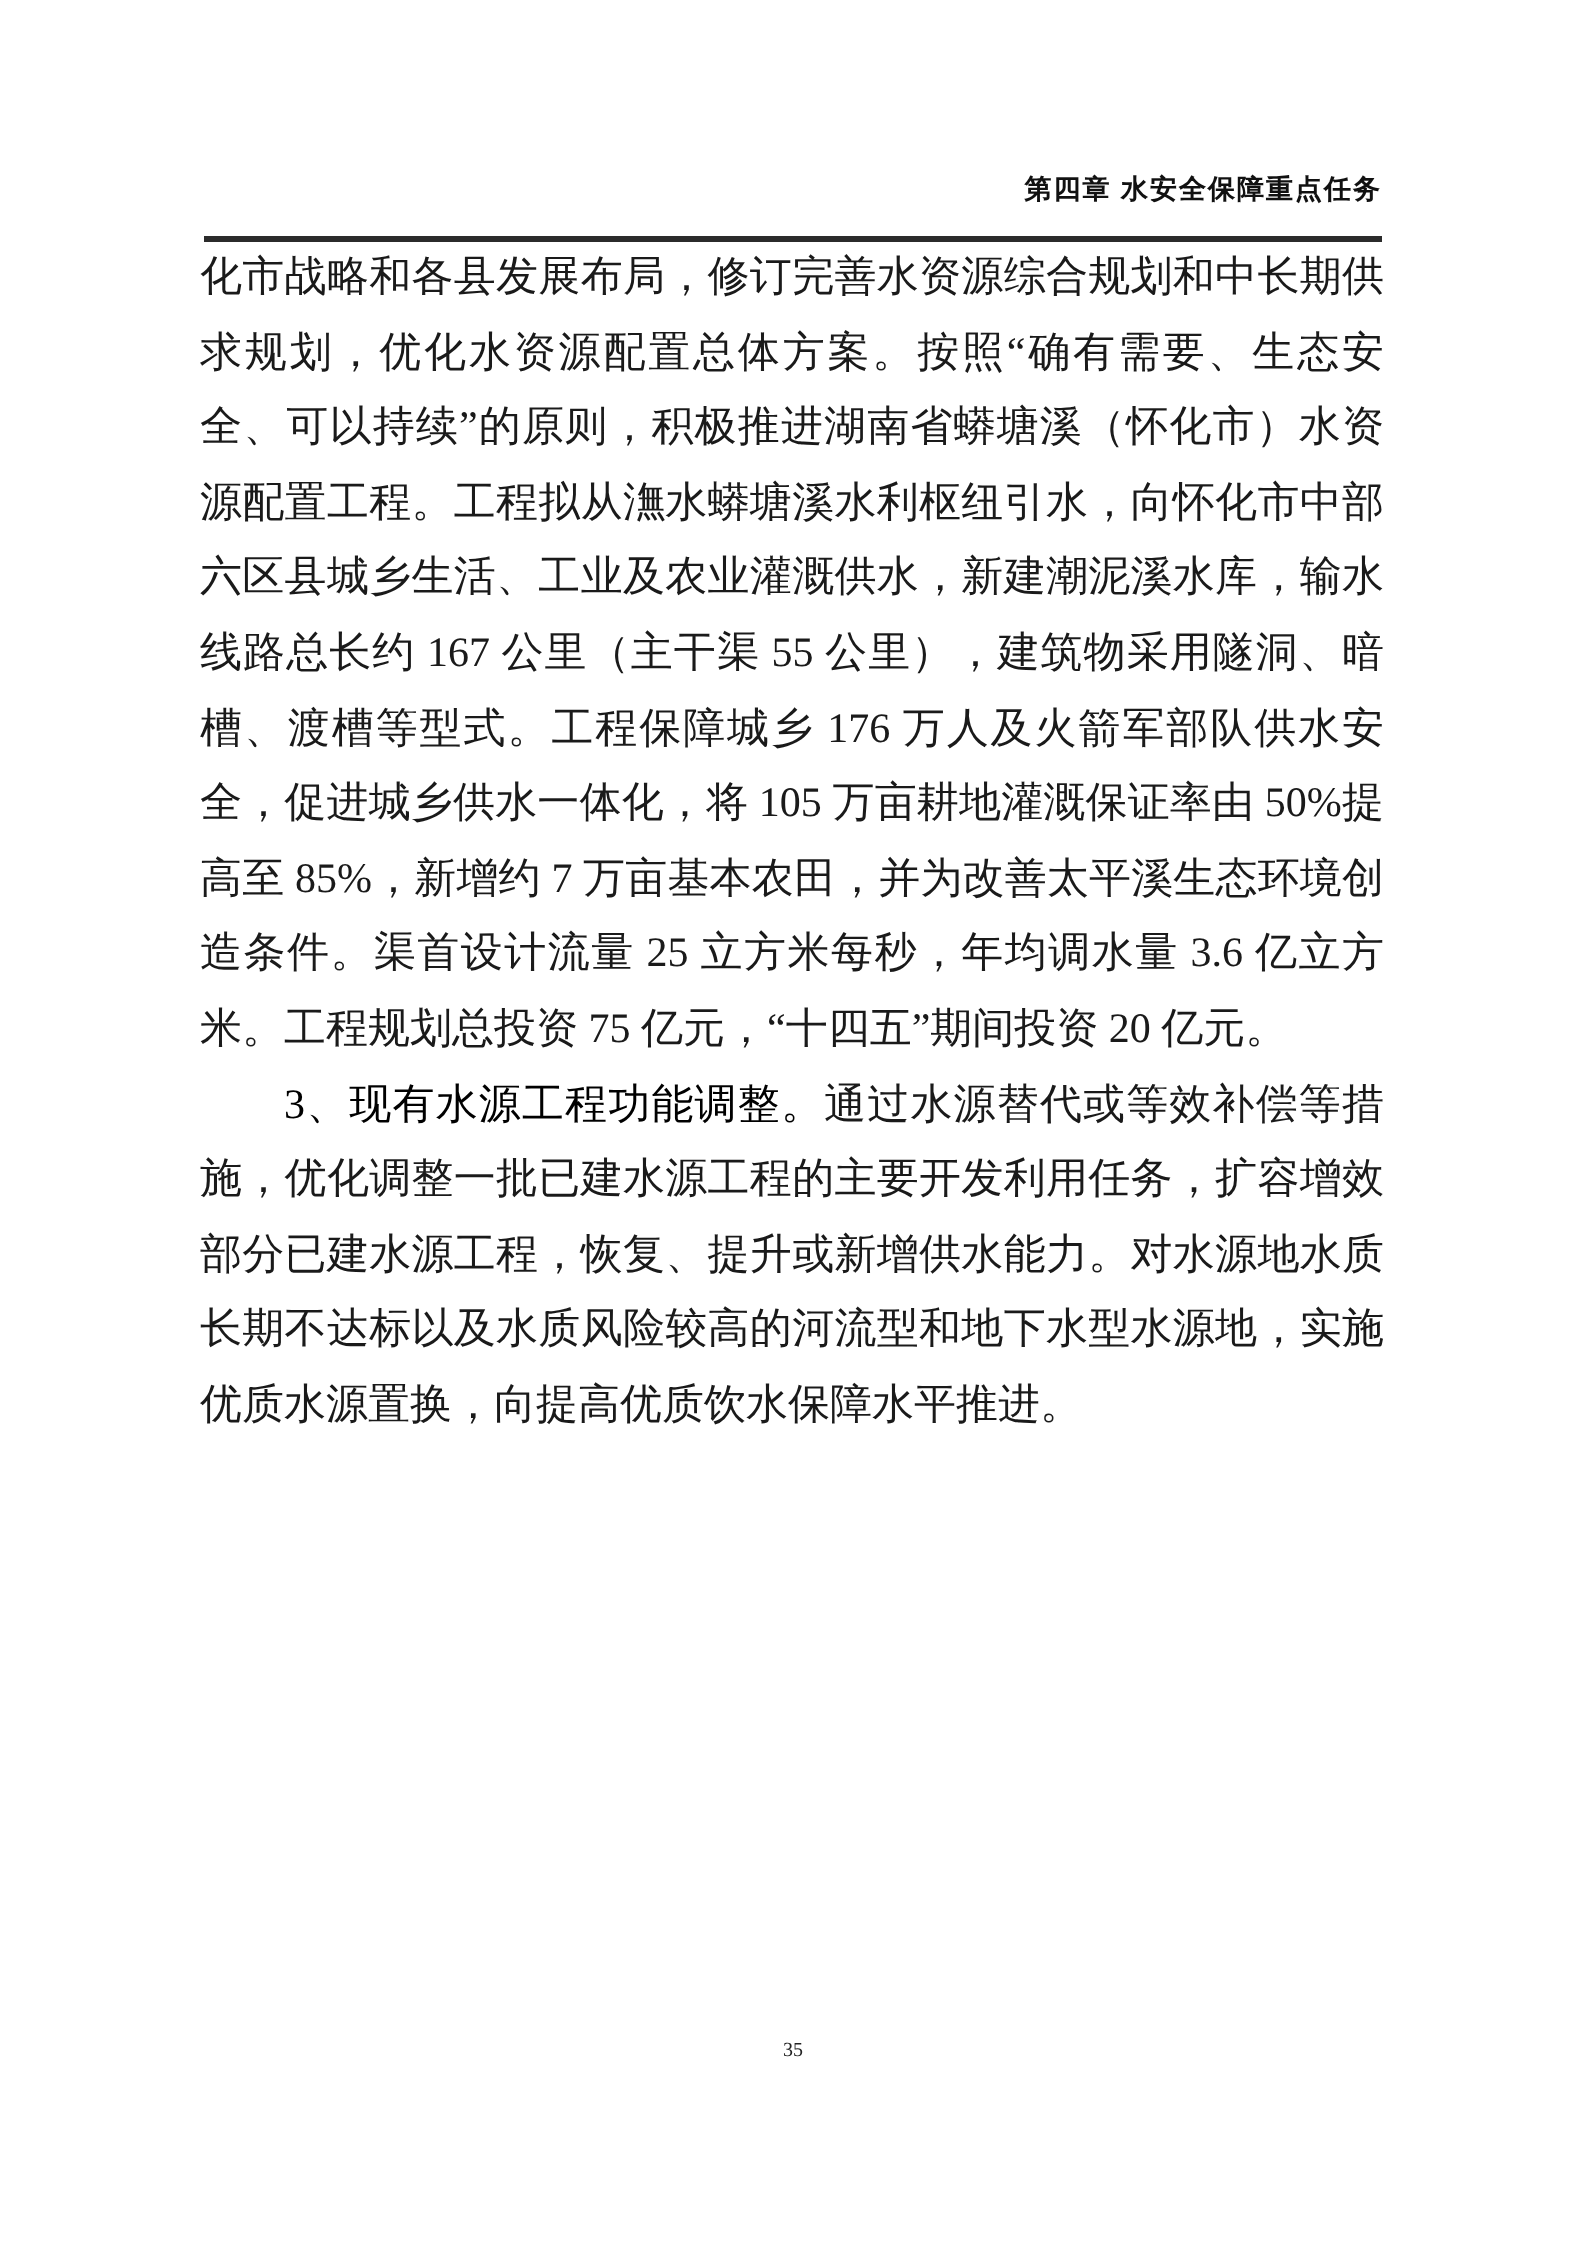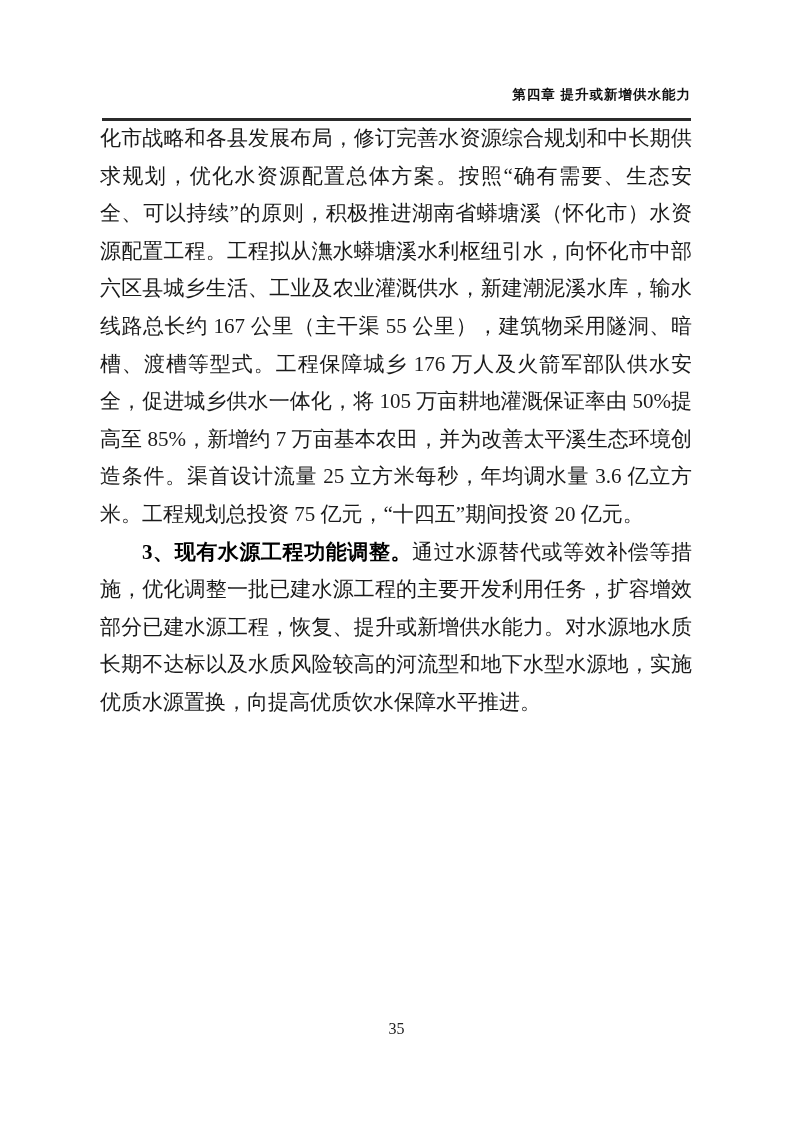--- a/index.html
+++ b/index.html
@@ -52,39 +52,39 @@
     color: #1a1a1a;
   }
   .body-text p {
     margin: 0;
     padding: 0;
   }
   .body-text p.indented {
     text-indent: 2em;
   }
   .para-lead {
-    font-weight: bold;
+    font-weight: normal;
     color: #000000;
   }
   .page-number {
     position: absolute;
     top: 1020px;
     left: 0;
     width: 100%;
     text-align: center;
-    font-size: 16px;
+    font-size: 10px;
     color: #222222;
   }
 </style>
 </head>
 <body>
 
 <div class="page">
 
-  <div class="running-head">第四章 提升或新增供水能力</div>
+  <div class="running-head">第四章 水安全保障重点任务</div>
 
   <div class="head-rule"></div>
 
   <div class="body-text">
 
     <p><span>化市战略和各县发展布局，修订完善水资源综合规划和中长期供求规划，优化水资源配置总体方案。按照“确有需要、生态安全、可以持续”的原则，积极推进湖南省蟒塘溪（怀化市）水资源配置工程。工程拟从潕水蟒塘溪水利枢纽引水，向怀化市中部六区县城乡生活、工业及农业灌溉供水，新建潮泥溪水库，输水线路总长约 167 公里（主干渠 55 公里），建筑物采用隧洞、暗槽、渡槽等型式。工程保障城乡 176 万人及火箭军部队供水安全，促进城乡供水一体化，将 105 万亩耕地灌溉保证率由 50%提高至 85%，新增约 7 万亩基本农田，并为改善太平溪生态环境创造条件。渠首设计流量 25 立方米每秒，年均调水量 3.6 亿立方米。工程规划总投资 75 亿元，“十四五”期间投资 20 亿元。</span></p>
 
     <p class="indented"><span class="para-lead">3、现有水源工程功能调整。</span><span>通过水源替代或等效补偿等措施，优化调整一批已建水源工程的主要开发利用任务，扩容增效部分已建水源工程，恢复、提升或新增供水能力。对水源地水质长期不达标以及水质风险较高的河流型和地下水型水源地，实施优质水源置换，向提高优质饮水保障水平推进。</span></p>
 
 

